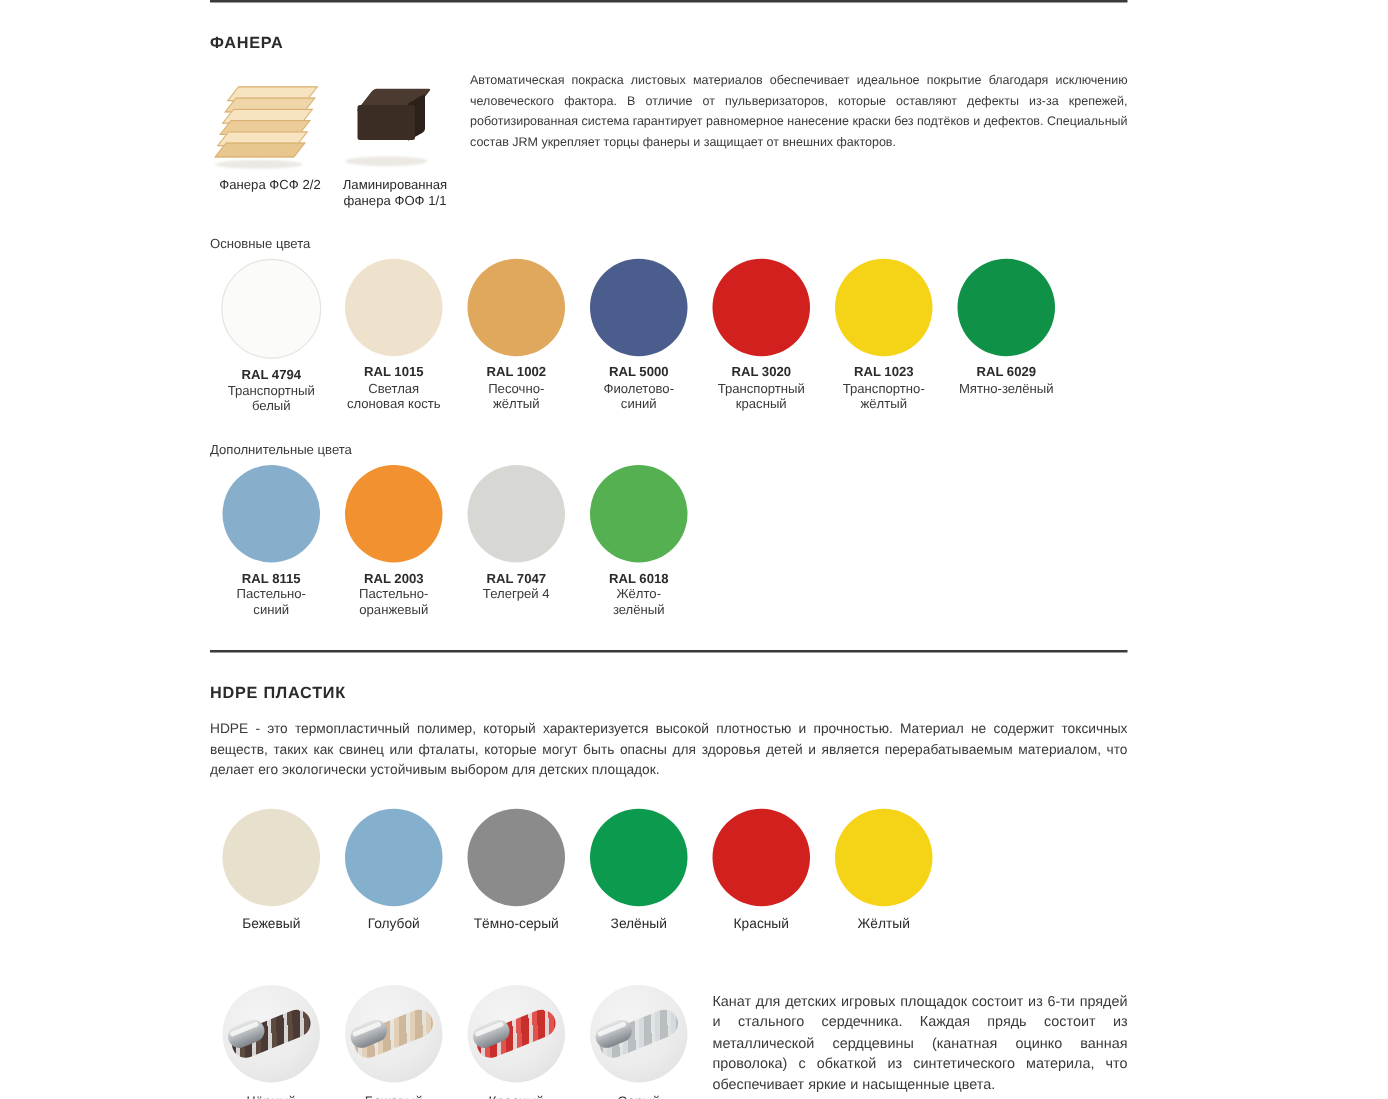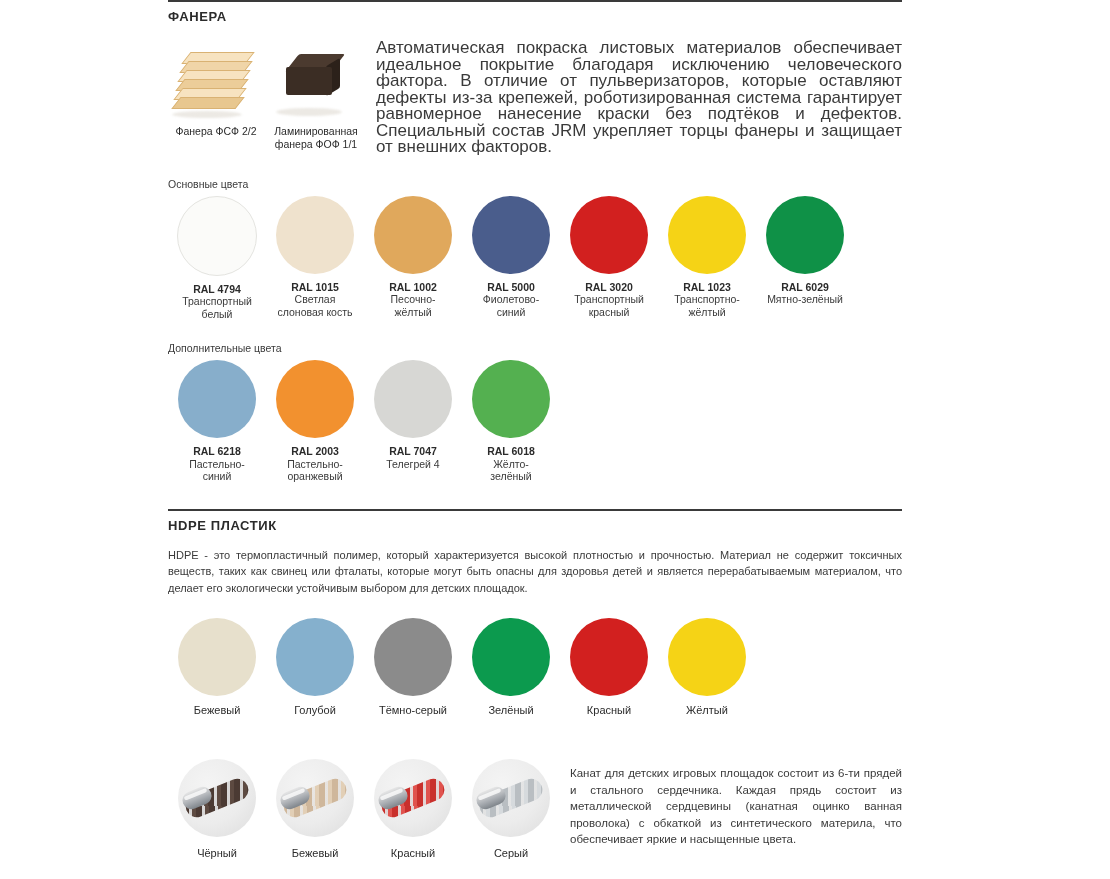--- a/index.html
+++ b/index.html
@@ -23,21 +23,21 @@
   .content {
     position: absolute;
     left: 168px;
     top: 0;
     width: 734px;
   }
 
   
   .section-head {
     border-top: 2px solid #3a3a3a;
-    padding-top: 7px;
+    padding-top: 24px;
     margin-top: 0;
   }
   .section-head .title {
     font-size: 13px;
     font-weight: bold;
     letter-spacing: 0.6px;
     color: #2b2b2b;
     text-transform: uppercase;
   }
 
@@ -63,21 +63,21 @@
     position: relative;
   }
   .thumb-caption {
     font-size: 10.5px;
     line-height: 12.5px;
     color: #2b2b2b;
     margin-top: 5px;
   }
   .intro-text {
     flex: 1;
-    font-size: 17px;
+    font-size: 10px;
     line-height: 16.5px;
     color: #3a3a3a;
     text-align: justify;
     padding-left: 12px;
     padding-top: 2px;
   }
 
   
   .ply-stack {
     position: absolute;
@@ -359,21 +359,21 @@
         <div class="dot" style="background:#0f9147;"></div>
         <div class="code">RAL 6029</div>
         <div class="name">Мятно-зелёный</div>
       </div>
     </div>
 
     <div class="group-label">Дополнительные цвета</div>
     <div class="swatch-row">
       <div class="swatch">
         <div class="dot" style="background:#87aecb;"></div>
-        <div class="code">RAL 6218</div>
+        <div class="code">RAL 8115</div>
         <div class="name">Пастельно-
 синий</div>
       </div>
       <div class="swatch">
         <div class="dot" style="background:#f2912f;"></div>
         <div class="code">RAL 2003</div>
         <div class="name">Пастельно-
 оранжевый</div>
       </div>
       <div class="swatch">

